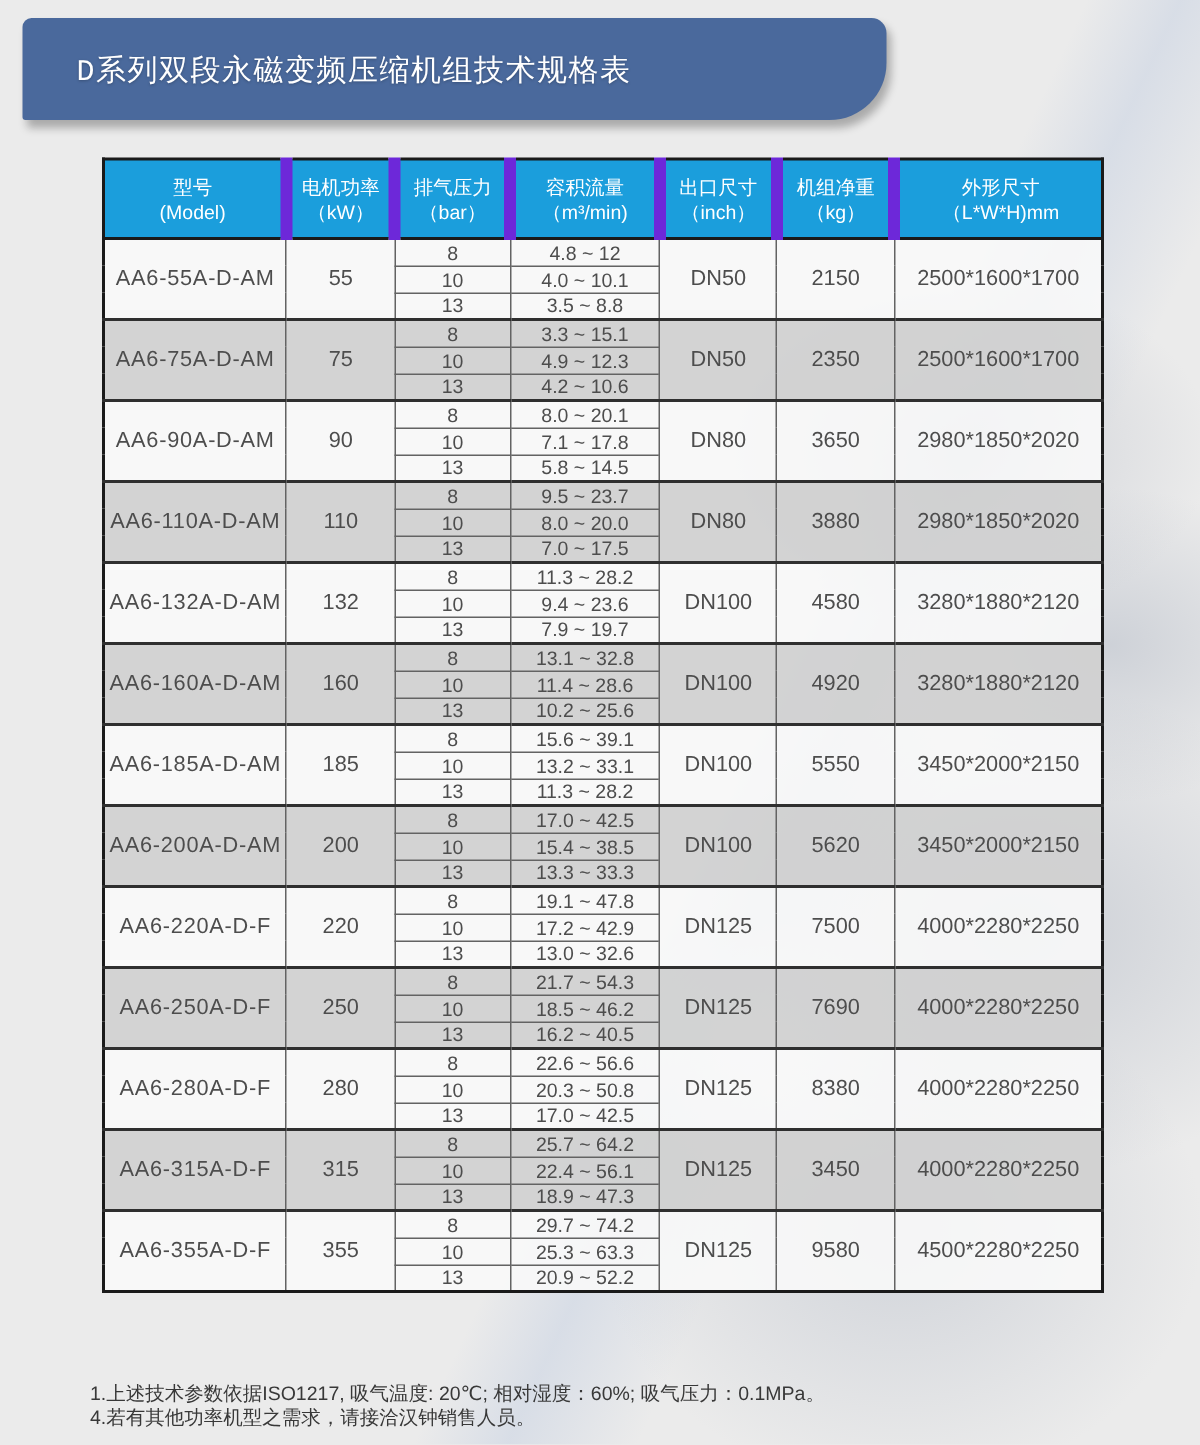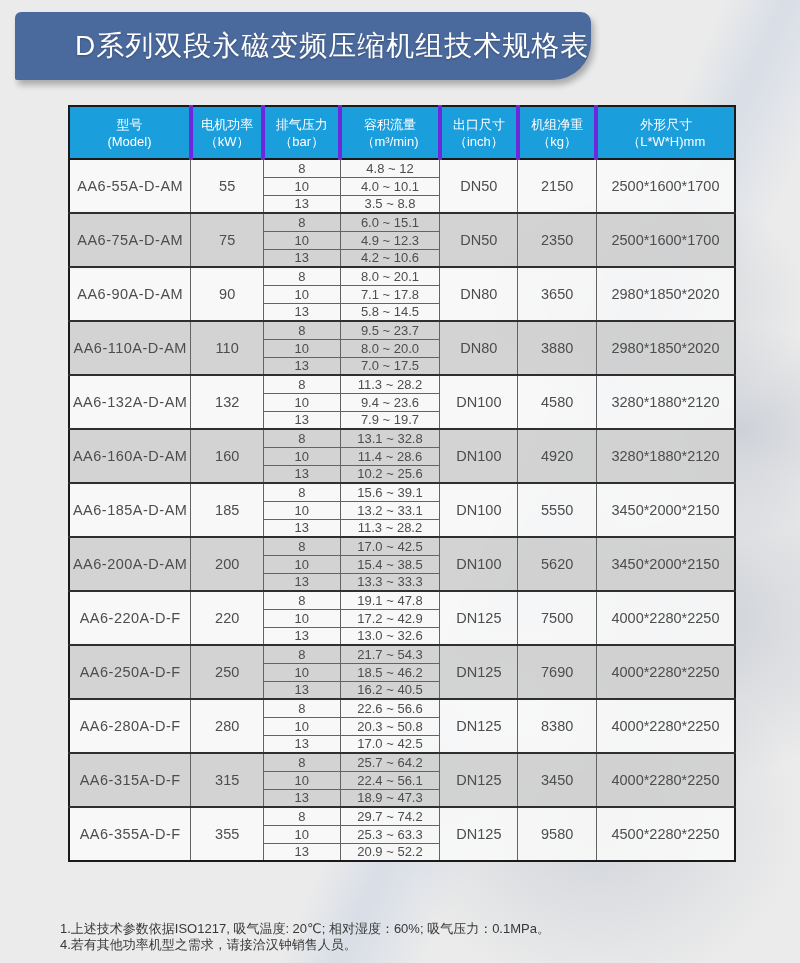--- a/index.html
+++ b/index.html
@@ -27,36 +27,37 @@
       linear-gradient(115deg, transparent 58%, rgba(130,160,210,0.18) 63%, transparent 70%);
   }
   .banner{
     position:absolute;left:15px;top:12px;width:576px;height:68px;
     background:var(--banner-blue);
     border-radius:6px 10px 38px 2px;
     box-shadow:3px 5px 6px rgba(0,0,0,0.28);
     display:flex;align-items:center;
   }
   .banner-title{
-    color:#ffffff;font-size:28px;letter-spacing:1px;
-    padding-left:60px;white-space:nowrap;
+    color:#ffffff;font-size:20px;letter-spacing:1px;
+    padding-left:36px;white-space:nowrap;
     text-shadow:0 1px 2px rgba(0,0,0,0.25);
+    font-family:Liberation Mono, monospace;
   }
   .table-wrap{position:absolute;left:68px;top:105px;width:668px;}
   table.spec{
     width:100%;border-collapse:collapse;table-layout:fixed;
     border:2px solid #1a1a1a;
   }
   th{
     background:var(--header-blue);color:#ffffff;
     font-size:13px;font-weight:normal;line-height:17px;
     height:53px;vertical-align:middle;text-align:center;
     border-bottom:2px solid #1a1a1a;
   }
-  th + th{border-left:4px solid #6d28d9;}
+  th + th{border-left:8px solid #6d28d9;}
   tbody td{
     border:1px solid #636363;
     text-align:center;vertical-align:middle;
     color:#4d4d4d;height:18px;padding:0;
   }
   tr.group-start td{border-top:2px solid #2f2f2f;}
   tr.g-light td{background:rgba(249,249,249,0.88);}
   tr.g-dark  td{background:rgba(208,208,208,0.92);}
   td.td-model{font-size:14.5px;letter-spacing:0.5px;}
   td.td-num{font-size:14.5px;}
@@ -134,21 +135,21 @@
           <td class="td-sub">4.0 ~ 10.1</td>
         </tr>
         <tr class="g-light">
           <td class="td-sub">13</td>
           <td class="td-sub">3.5 ~ 8.8</td>
         </tr>
         <tr class="g-dark group-start">
           <td class="td-model" rowspan="3">AA6-75A-D-AM</td>
           <td class="td-num" rowspan="3">75</td>
           <td class="td-sub">8</td>
-          <td class="td-sub">6.0 ~ 15.1</td>
+          <td class="td-sub">3.3 ~ 15.1</td>
           <td class="td-num" rowspan="3">DN50</td>
           <td class="td-num" rowspan="3">2350</td>
           <td class="td-num" rowspan="3">2500*1600*1700</td>
         </tr>
         <tr class="g-dark">
           <td class="td-sub">10</td>
           <td class="td-sub">4.9 ~ 12.3</td>
         </tr>
         <tr class="g-dark">
           <td class="td-sub">13</td>

